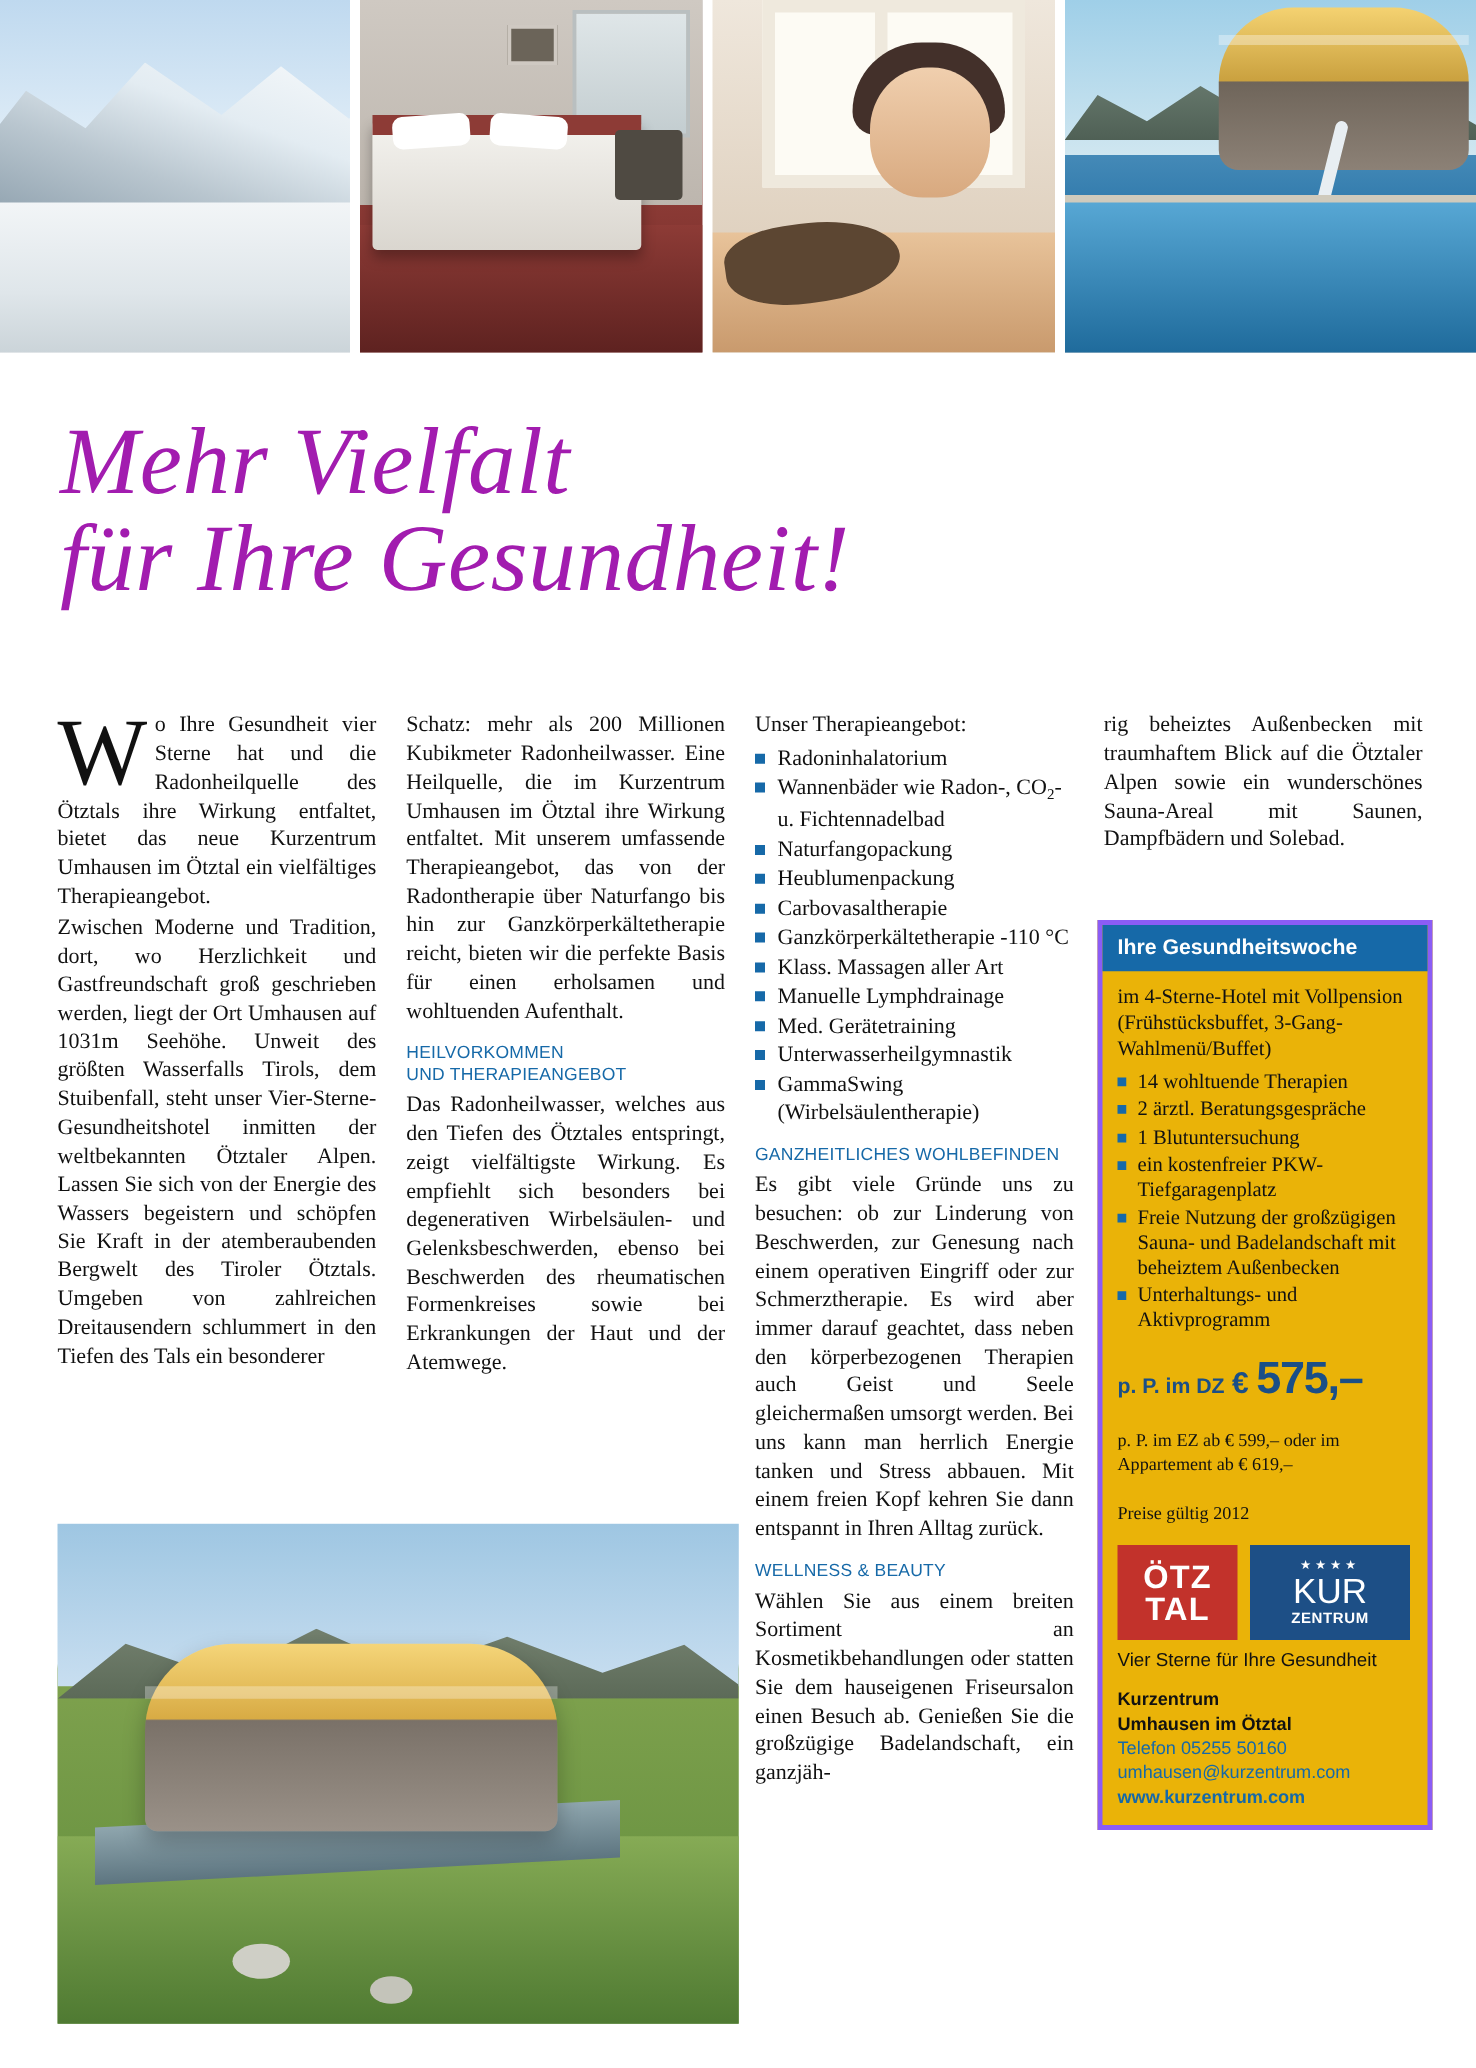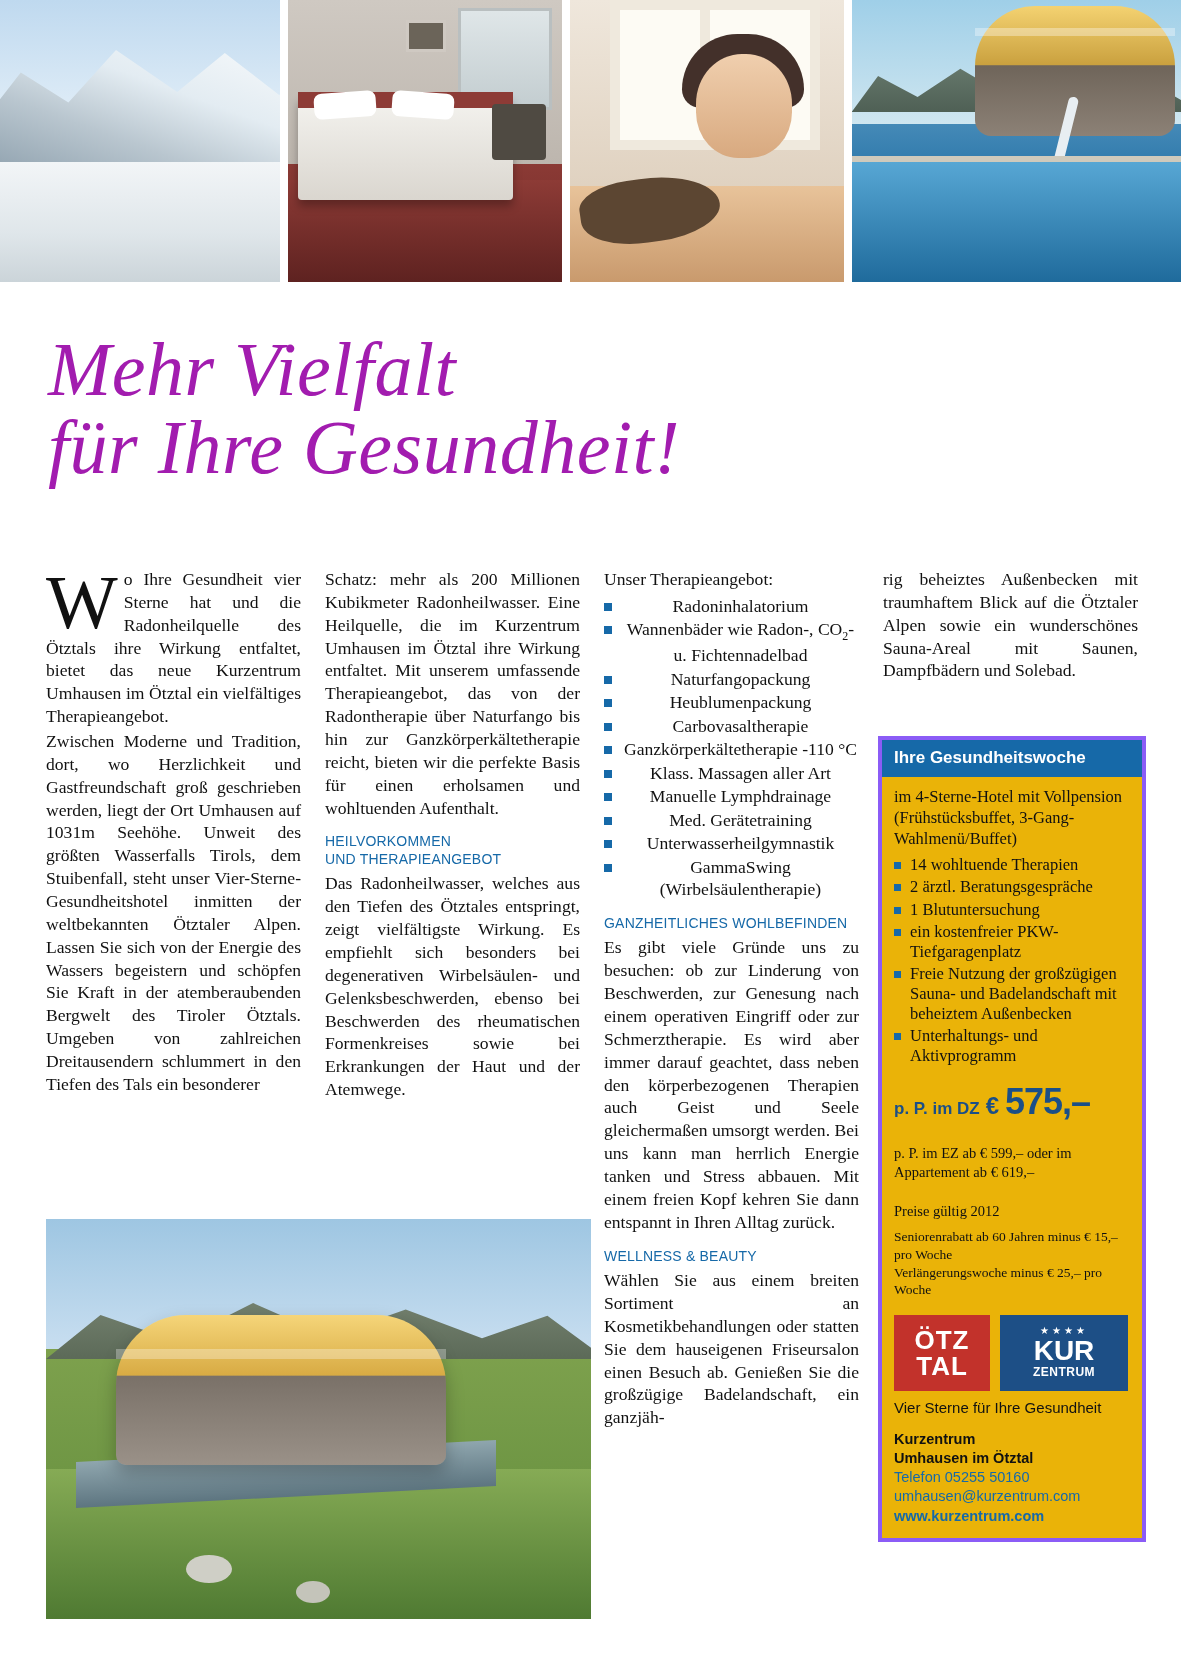--- a/index.html
+++ b/index.html
@@ -96,21 +96,21 @@
   
   .dropcap{
     float:left;font-size:76px;line-height:60px;padding:4px 6px 0 0;
     font-family:"Liberation Serif", serif;
   }
 
   
   ul.blist{list-style:none;margin:4px 0 0 0;padding:0;}
   ul.blist li{
     position:relative;padding-left:18px;margin:0 0 1px 0;
-    font-size:17.6px;line-height:1.28;text-align:center;
+    font-size:17.6px;line-height:1.28;text-align:left;
   }
   ul.blist li:before{
     content:"";position:absolute;left:0;top:8px;width:8px;height:8px;background:#1669a8;
   }
   .sub{font-size:12px;vertical-align:sub;}
 
   
   .bluebox{
     position:absolute;left:878px;top:736px;width:260px;
     border:4px solid #8b5cf6;background:#eab308;
@@ -141,21 +141,21 @@
     font-family:"Liberation Sans", sans-serif;font-weight:bold;
     font-size:26px;line-height:1.0;display:flex;flex-direction:column;
     align-items:center;justify-content:center;letter-spacing:1px;
   }
   .logo-kur{
     width:128px;height:76px;background:#1d4f86;color:#fff;
     font-family:"Liberation Sans", sans-serif;
     display:flex;flex-direction:column;align-items:center;justify-content:center;
   }
   .logo-kur .stars{font-size:10px;letter-spacing:3px;}
-  .logo-kur .kur{font-size:28px;font-weight:bold;line-height:1;}
+  .logo-kur .kur{font-size:28px;font-weight:normal;line-height:1;}
   .logo-kur .zen{font-size:12px;font-weight:bold;letter-spacing:.5px;}
   .tagline{
     font-family:"Liberation Sans", sans-serif;font-weight:normal;
     font-size:15px;margin-top:8px;color:#111;
   }
   .contact{
     font-family:"Liberation Sans", sans-serif;font-size:14.5px;line-height:1.33;margin-top:12px;color:#111;
   }
   .contact .b{font-weight:bold;}
   .contact .blue{color:#1669a8;}
@@ -278,22 +278,20 @@
     </ul>
 
     <div class="price">
       <span>p. P. im DZ</span>
       <span class="eur">€</span>
       <span class="big">575,–</span>
     </div>
 
     <div class="small">p. P. im EZ ab € 599,– oder im Appartement ab € 619,–</div>
     <div class="small">Preise gültig 2012</div>
-    <div class="small2" style="white-space:pre-line;">Seniorenrabatt ab 60 Jahren minus € 15,– pro Woche
-Verlängerungswoche minus € 25,– pro Woche</div>
 
     <div class="logos">
       <div class="logo-otztal">
         <span>ÖTZ</span>
         <span>TAL</span>
       </div>
       <div class="logo-kur">
         <span class="stars">★★★★</span>
         <span class="kur">KUR</span>
         <span class="zen">ZENTRUM</span>

